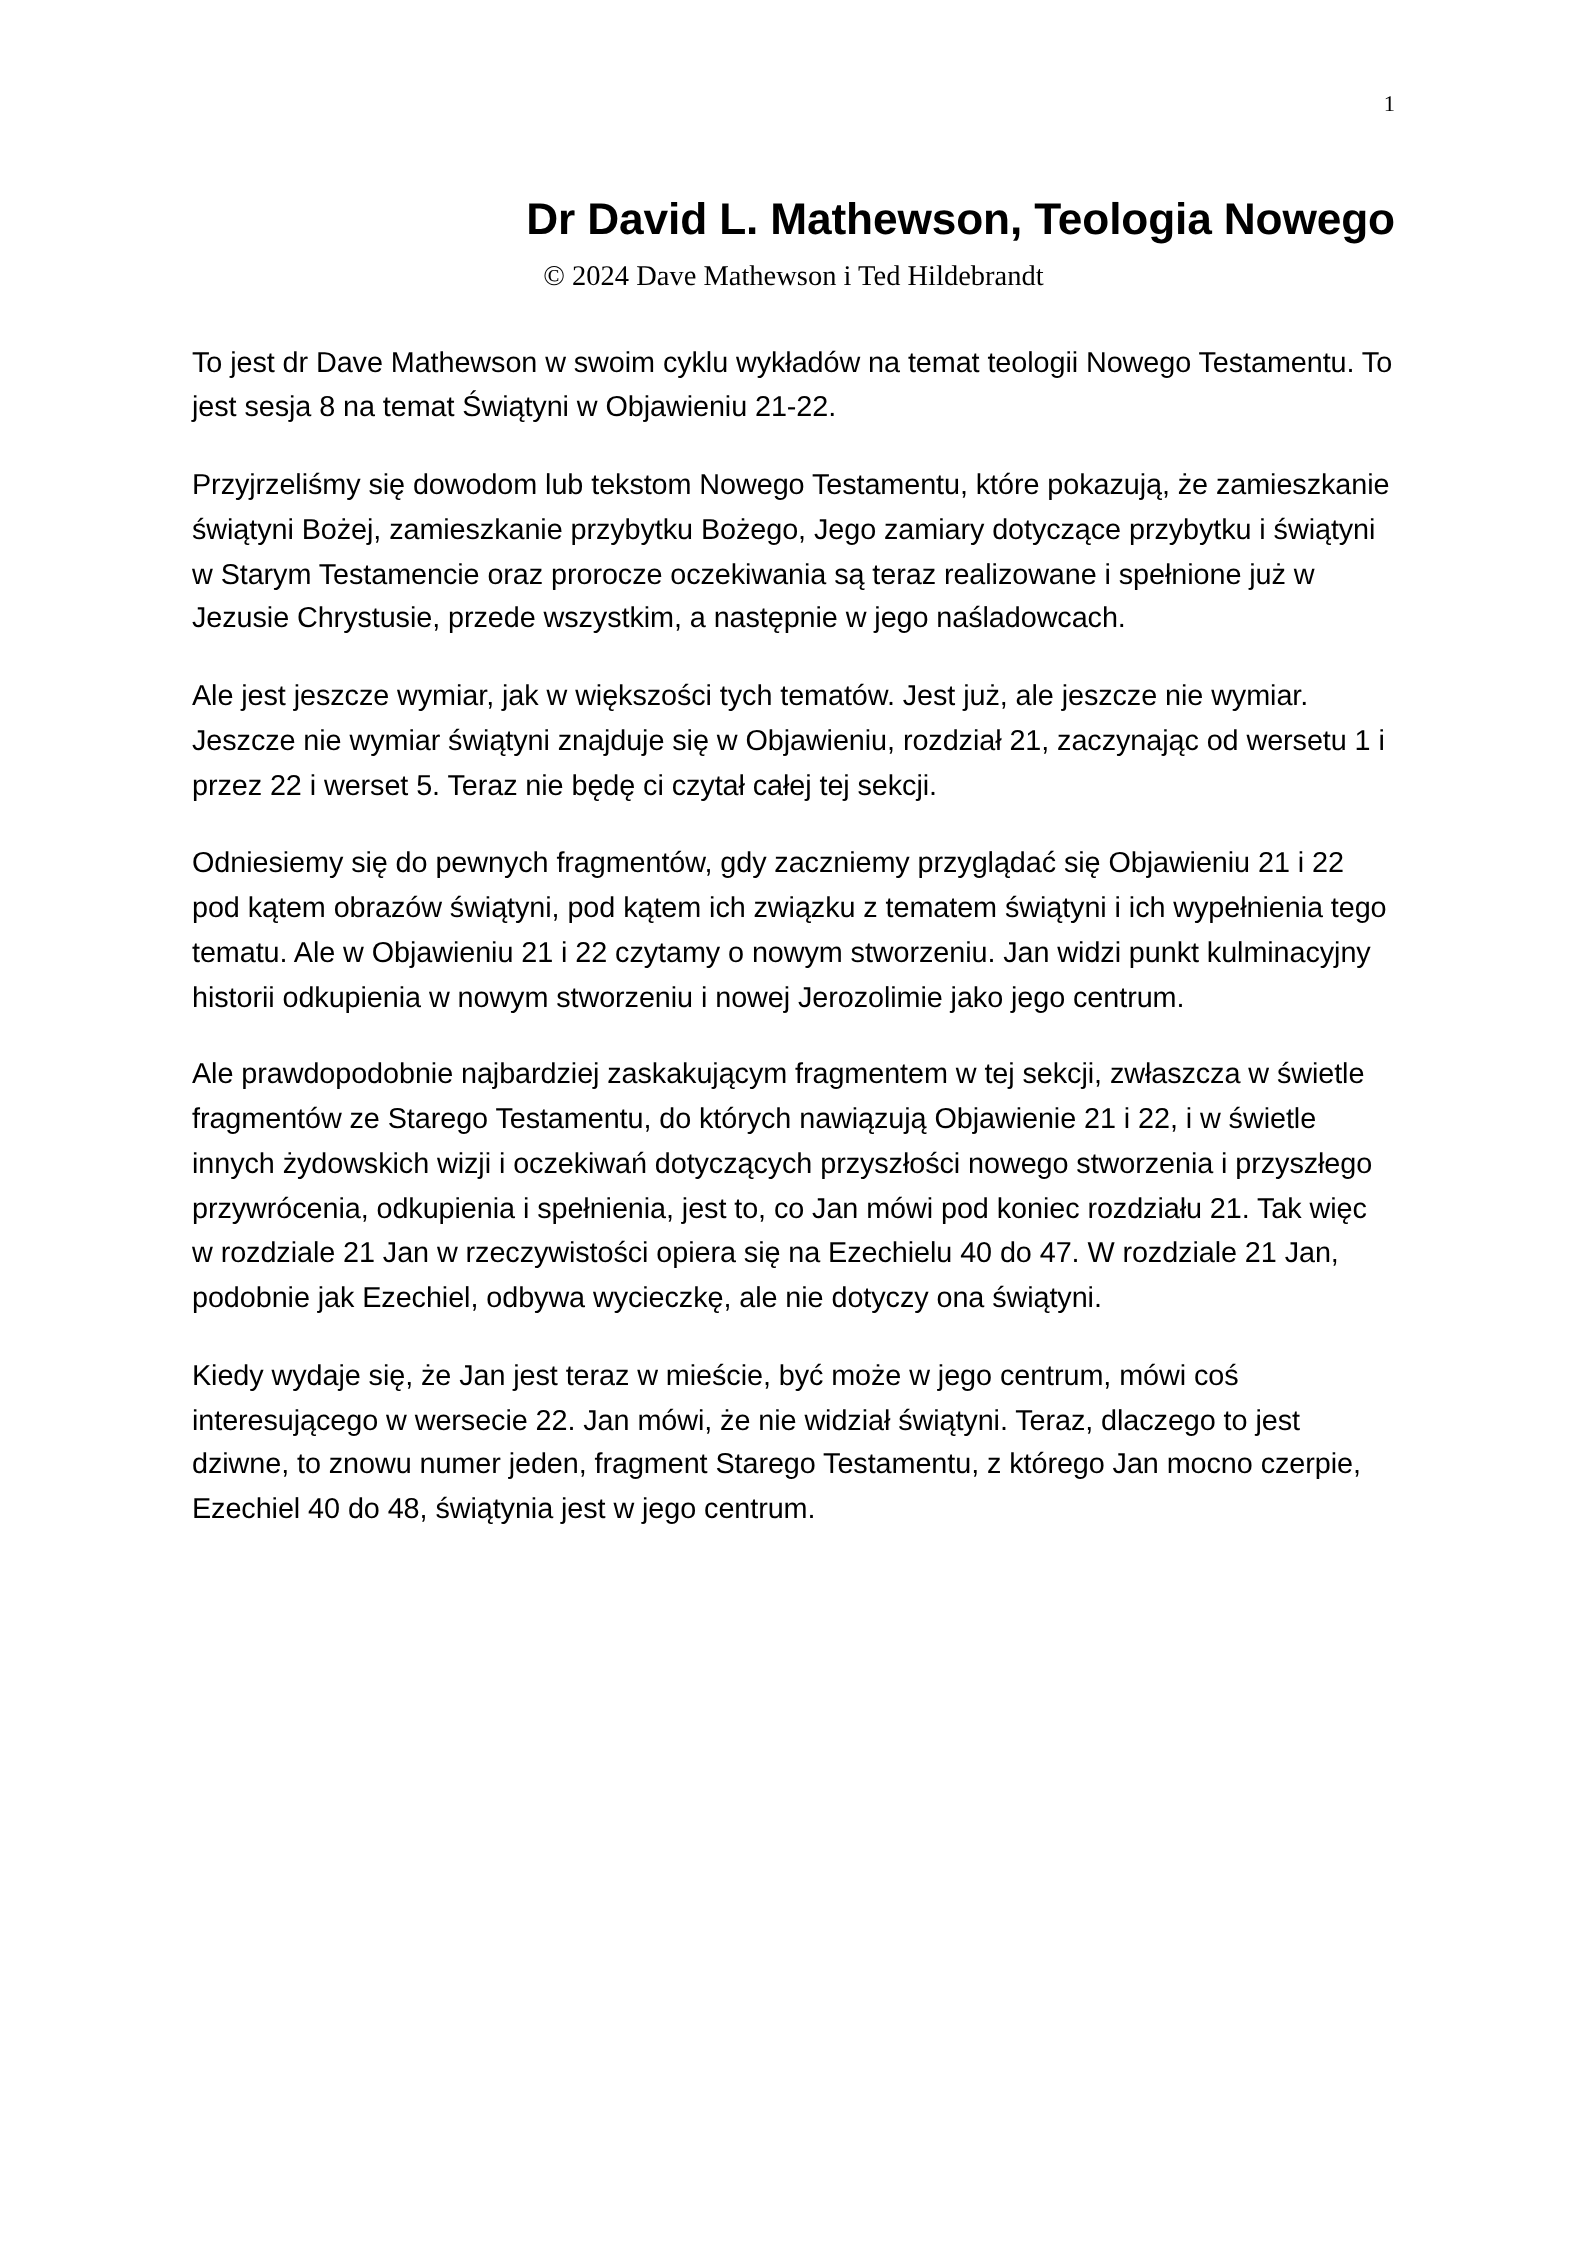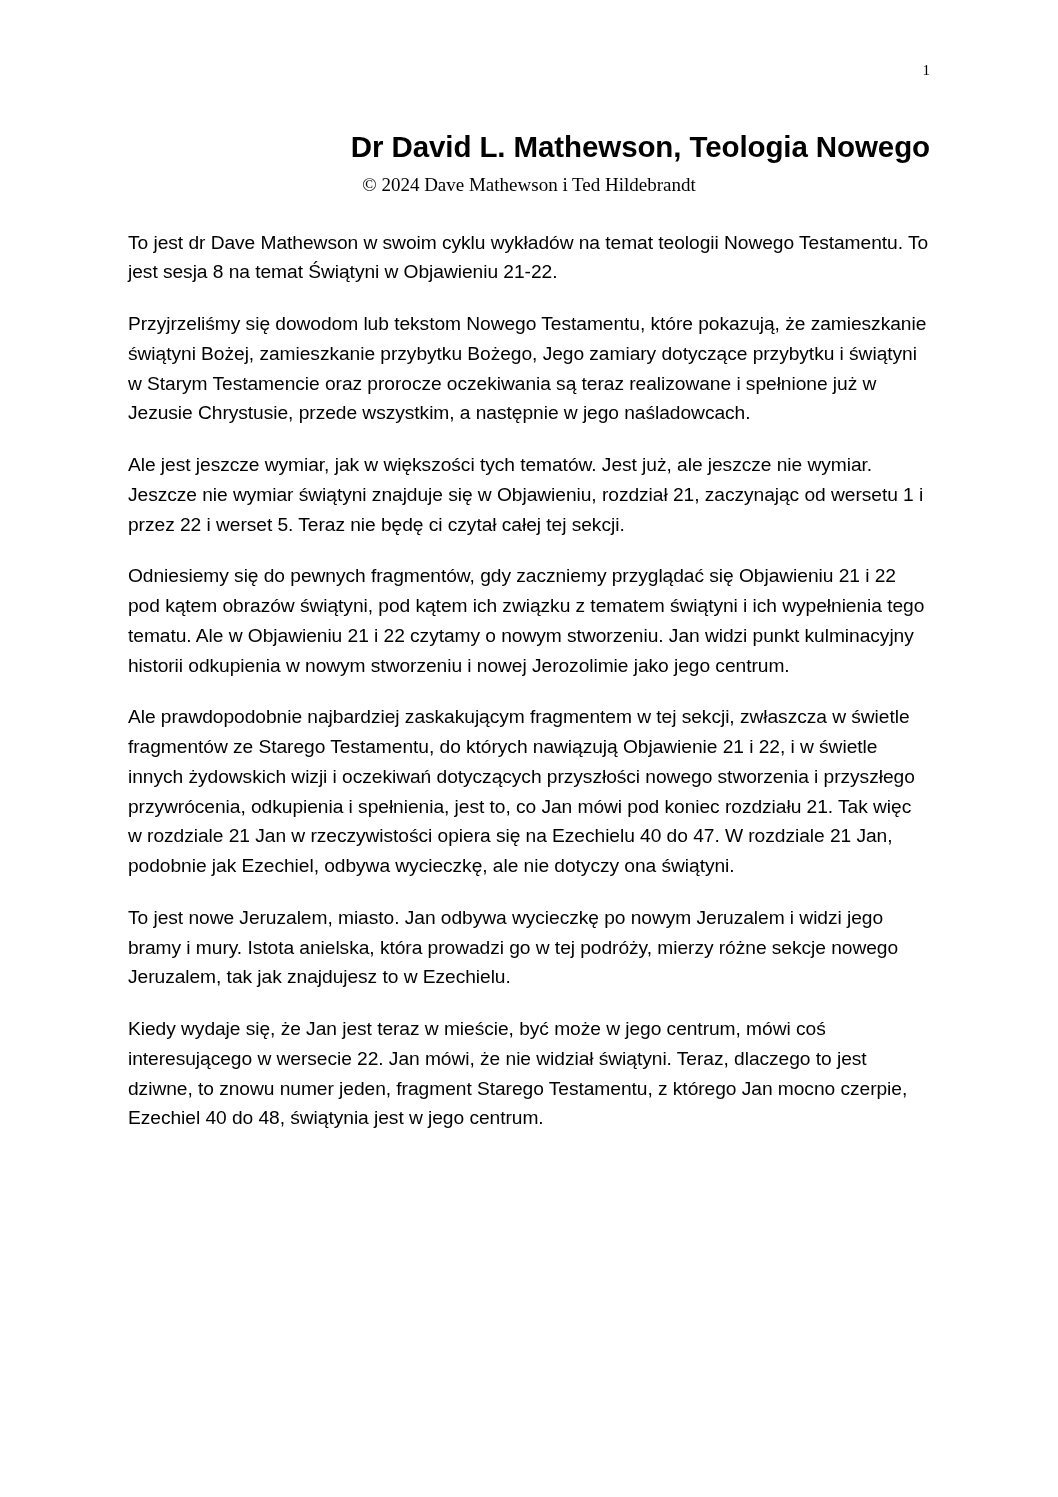--- a/index.html
+++ b/index.html
@@ -70,17 +70,16 @@
   </h1>
 
   <div class="copyright">© 2024 Dave Mathewson i Ted Hildebrandt</div>
 
   <div class="body-text">
     <p>To jest dr Dave Mathewson w swoim cyklu wykładów na temat teologii Nowego Testamentu. To jest sesja 8 na temat Świątyni w Objawieniu 21-22.</p>
     <p>Przyjrzeliśmy się dowodom lub tekstom Nowego Testamentu, które pokazują, że zamieszkanie świątyni Bożej, zamieszkanie przybytku Bożego, Jego zamiary dotyczące przybytku i świątyni w Starym Testamencie oraz prorocze oczekiwania są teraz realizowane i spełnione już w Jezusie Chrystusie, przede wszystkim, a następnie w jego naśladowcach.</p>
     <p>Ale jest jeszcze wymiar, jak w większości tych tematów. Jest już, ale jeszcze nie wymiar. Jeszcze nie wymiar świątyni znajduje się w Objawieniu, rozdział 21, zaczynając od wersetu 1 i przez 22 i werset 5. Teraz nie będę ci czytał całej tej sekcji.</p>
     <p>Odniesiemy się do pewnych fragmentów, gdy zaczniemy przyglądać się Objawieniu 21 i 22 pod kątem obrazów świątyni, pod kątem ich związku z tematem świątyni i ich wypełnienia tego tematu. Ale w Objawieniu 21 i 22 czytamy o nowym stworzeniu. Jan widzi punkt kulminacyjny historii odkupienia w nowym stworzeniu i nowej Jerozolimie jako jego centrum.</p>
     <p>Ale prawdopodobnie najbardziej zaskakującym fragmentem w tej sekcji, zwłaszcza w świetle fragmentów ze Starego Testamentu, do których nawiązują Objawienie 21 i 22, i w świetle innych żydowskich wizji i oczekiwań dotyczących przyszłości nowego stworzenia i przyszłego przywrócenia, odkupienia i spełnienia, jest to, co Jan mówi pod koniec rozdziału 21. Tak więc w rozdziale 21 Jan w rzeczywistości opiera się na Ezechielu 40 do 47. W rozdziale 21 Jan, podobnie jak Ezechiel, odbywa wycieczkę, ale nie dotyczy ona świątyni.</p>
-    <p>To jest nowe Jeruzalem, miasto. Jan odbywa wycieczkę po nowym Jeruzalem i widzi jego bramy i mury. Istota anielska, która prowadzi go w tej podróży, mierzy różne sekcje nowego Jeruzalem, tak jak znajdujesz to w Ezechielu.</p>
     <p>Kiedy wydaje się, że Jan jest teraz w mieście, być może w jego centrum, mówi coś interesującego w wersecie 22. Jan mówi, że nie widział świątyni. Teraz, dlaczego to jest dziwne, to znowu numer jeden, fragment Starego Testamentu, z którego Jan mocno czerpie, Ezechiel 40 do 48, świątynia jest w jego centrum.</p>
   </div>
 
 </div>
 
 </body></html>

